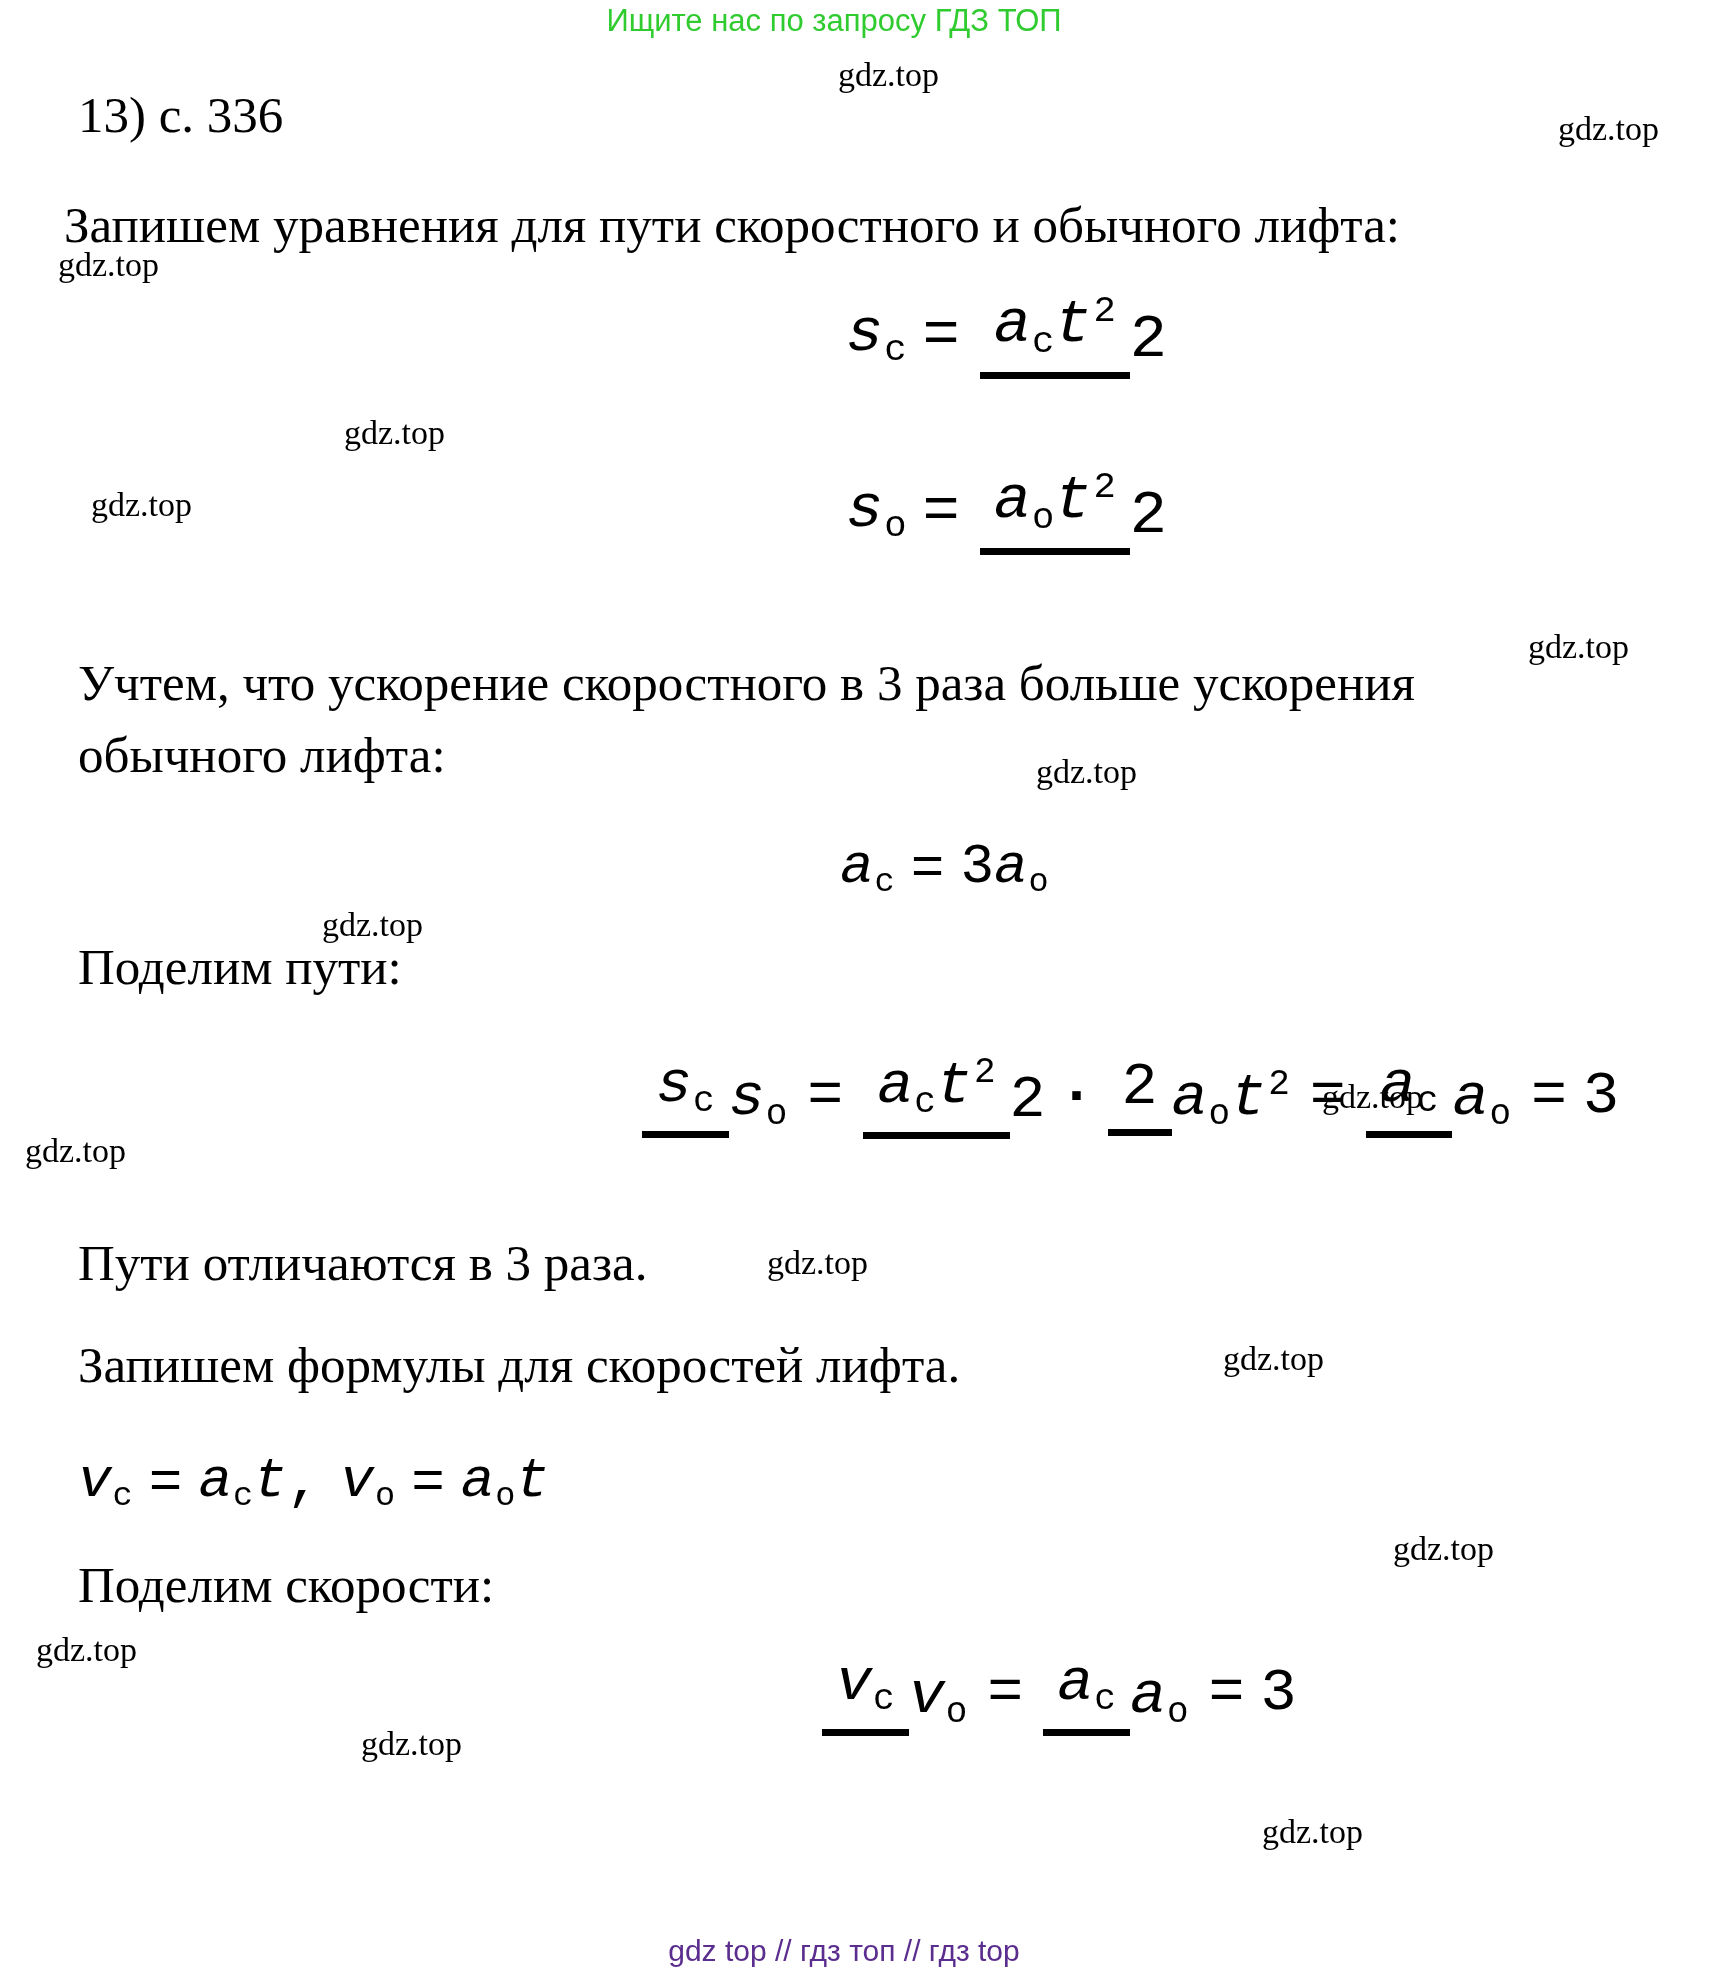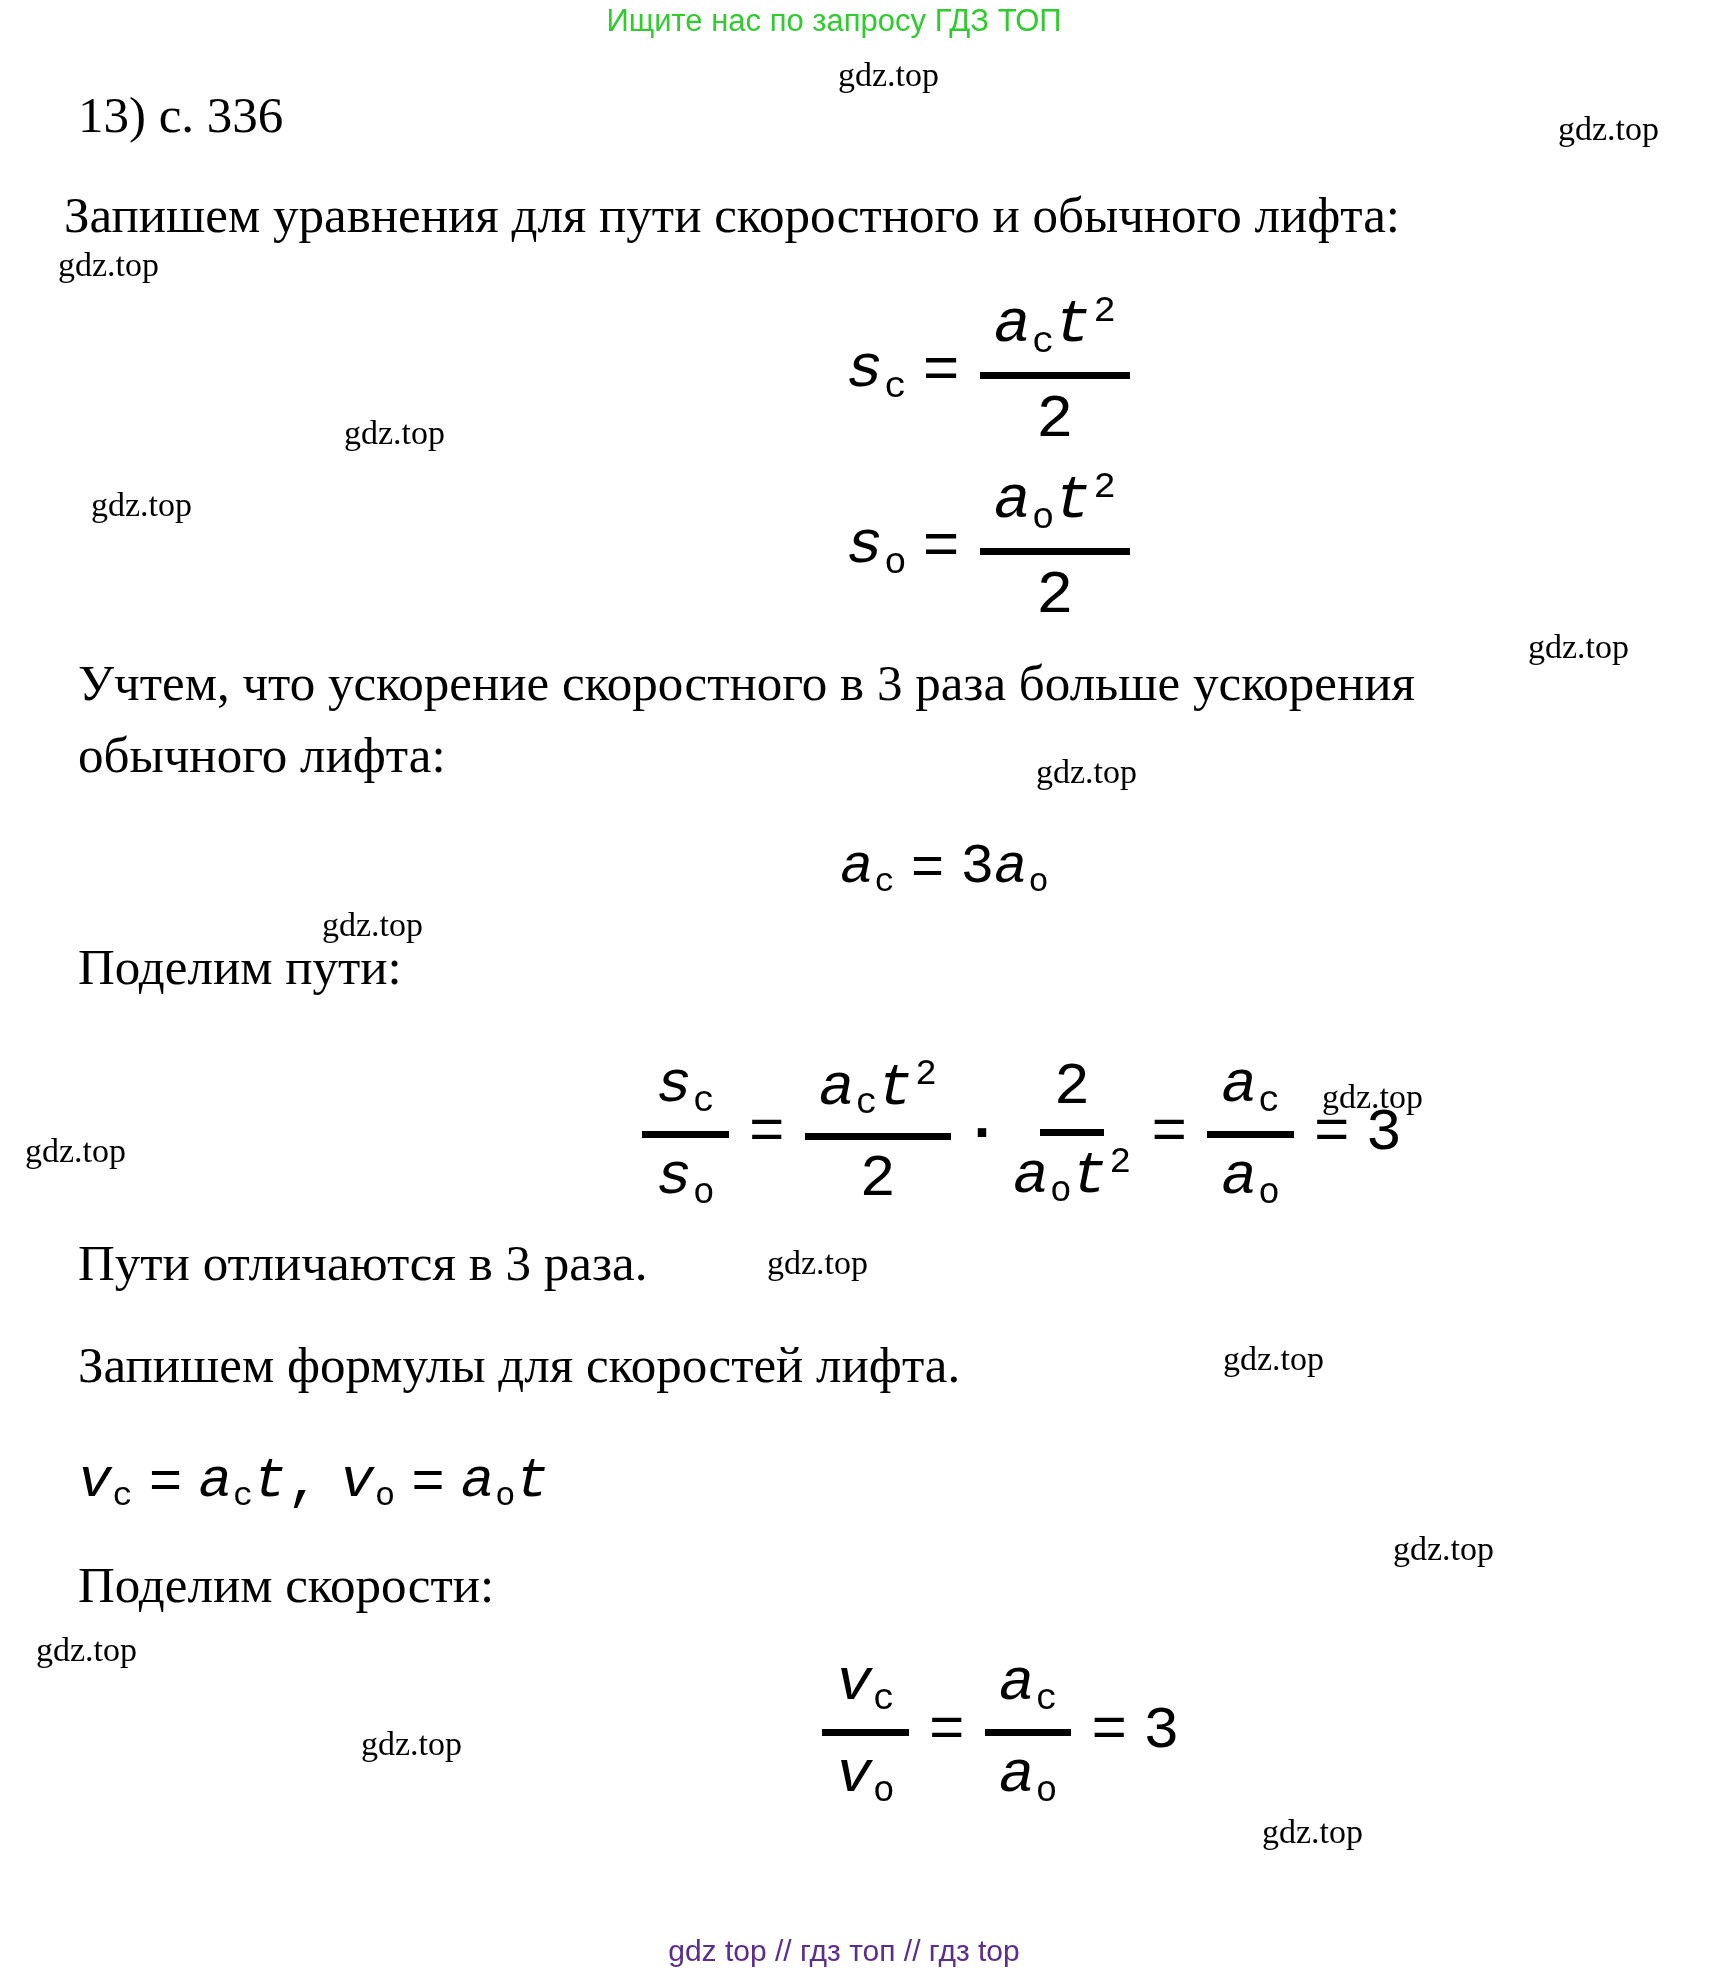--- a/index.html
+++ b/index.html
@@ -12,21 +12,21 @@
   .wm{position:absolute;font-family:Liberation Serif, serif;font-size:34px;
       color:#000000;white-space:nowrap;}
   .line{position:absolute;font-size:51px;white-space:nowrap;}
   .formula{position:absolute;display:flex;align-items:center;white-space:nowrap;
            line-height:1.05;font-family:Liberation Mono, monospace;}
   .mi{font-style:italic;}
   .mo{margin:0 16px;}
   .mdot{margin:0 9px;font-weight:bold;}
   .sub{font-size:0.6em;vertical-align:-0.28em;margin-left:1px;}
   .sup{font-size:0.6em;vertical-align:0.55em;margin-left:2px;}
-  .frac{display:inline-flex;flex-direction:column;align-items:center;
+  .frac{display:inline-flex;flex-direction:row;align-items:center;
         vertical-align:middle;margin:0 4px;}
   .num{display:block;border-bottom:7px solid #000;padding:0 14px 10px;text-align:center;}
   .den{display:block;padding-top:8px;text-align:center;}
   .f-lg{font-size:62px;}
   .f-md{font-size:60px;}
   .f-in{font-size:56px;}
   .comma{margin-right:20px;}
 </style>
 </head>
 <body>
@@ -46,21 +46,21 @@
   <span class="wm" style="left:1322px;top:1078px">gdz.top</span>
   <span class="wm" style="left:25px;top:1132px">gdz.top</span>
   <span class="wm" style="left:767px;top:1244px">gdz.top</span>
   <span class="wm" style="left:1223px;top:1340px">gdz.top</span>
   <span class="wm" style="left:1393px;top:1530px">gdz.top</span>
   <span class="wm" style="left:36px;top:1631px">gdz.top</span>
   <span class="wm" style="left:361px;top:1725px">gdz.top</span>
   <span class="wm" style="left:1262px;top:1813px">gdz.top</span>
 
   <div class="line" style="left:78px;top:86px">13) с. 336</div>
-  <div class="line" style="left:64px;top:186px">Запишем уравнения для пути скоростного и обычного лифта:</div>
+  <div class="line" style="left:64px;top:196px">Запишем уравнения для пути скоростного и обычного лифта:</div>
   <div class="line" style="left:78px;top:654px">Учтем, что ускорение скоростного в 3 раза больше ускорения</div>
   <div class="line" style="left:78px;top:938px">Поделим пути:</div>
   <div class="line" style="left:78px;top:726px">обычного лифта:</div>
   <div class="line" style="left:78px;top:1234px">Пути отличаются в 3 раза.</div>
   <div class="line" style="left:78px;top:1336px">Запишем формулы для скоростей лифта.</div>
   <div class="line" style="left:78px;top:1556px">Поделим скорости:</div>
 
   <div class="formula f-lg" style="left:846px;top:292px">
     <span><span class="mi">s</span><span class="sub">с</span></span>
     <span class="mo">=</span>

